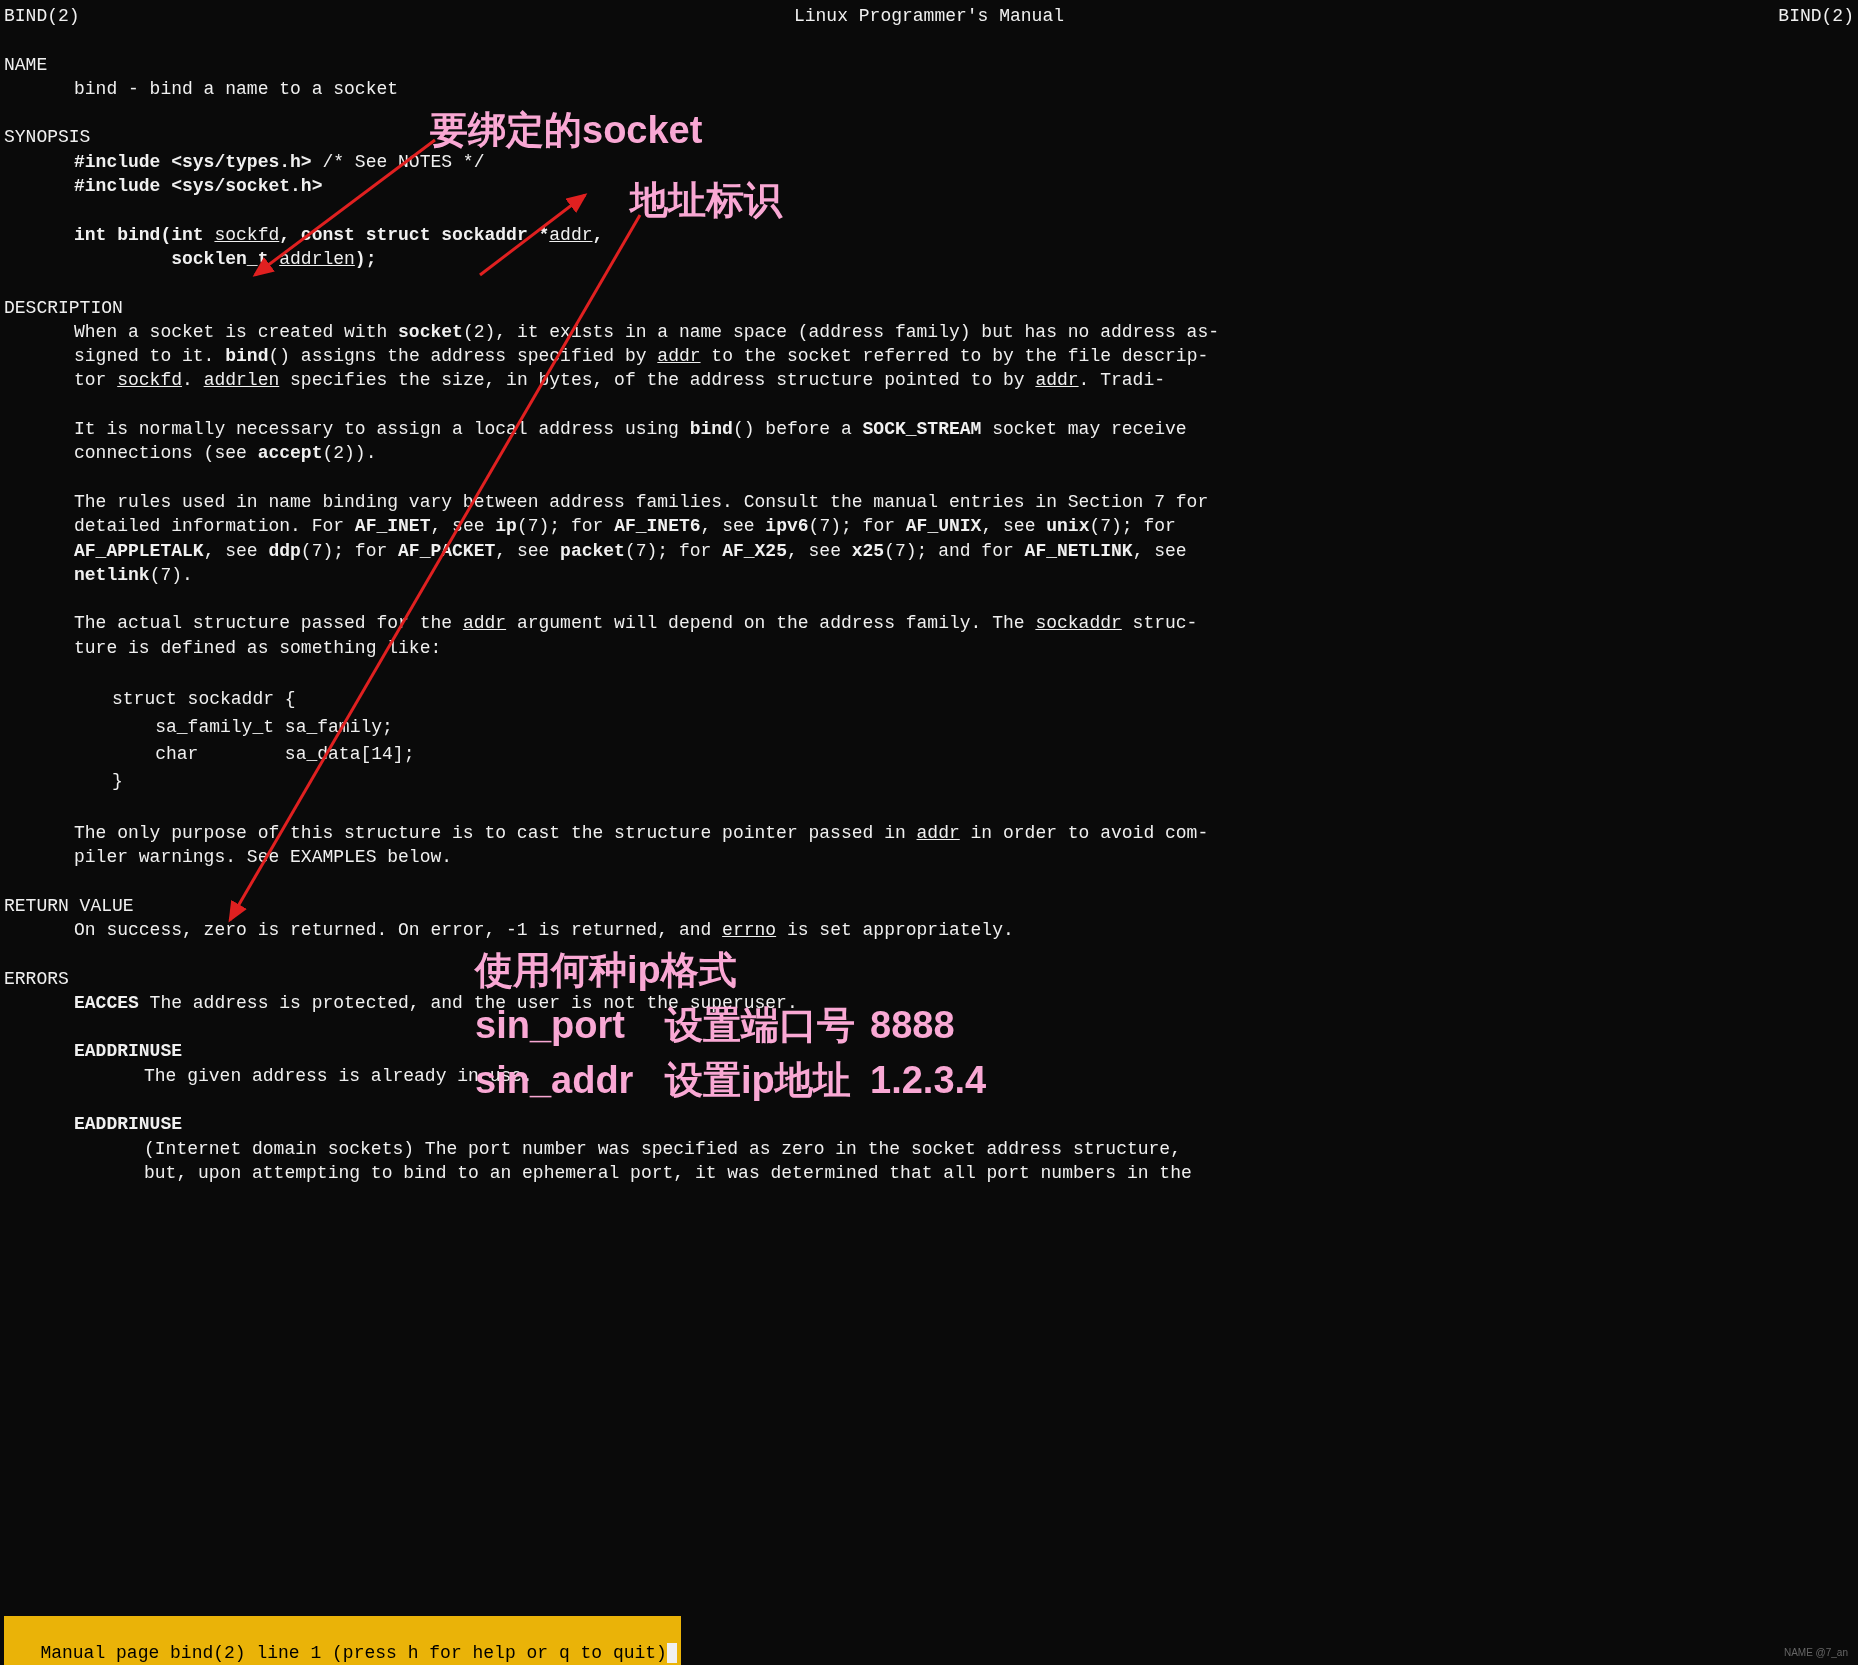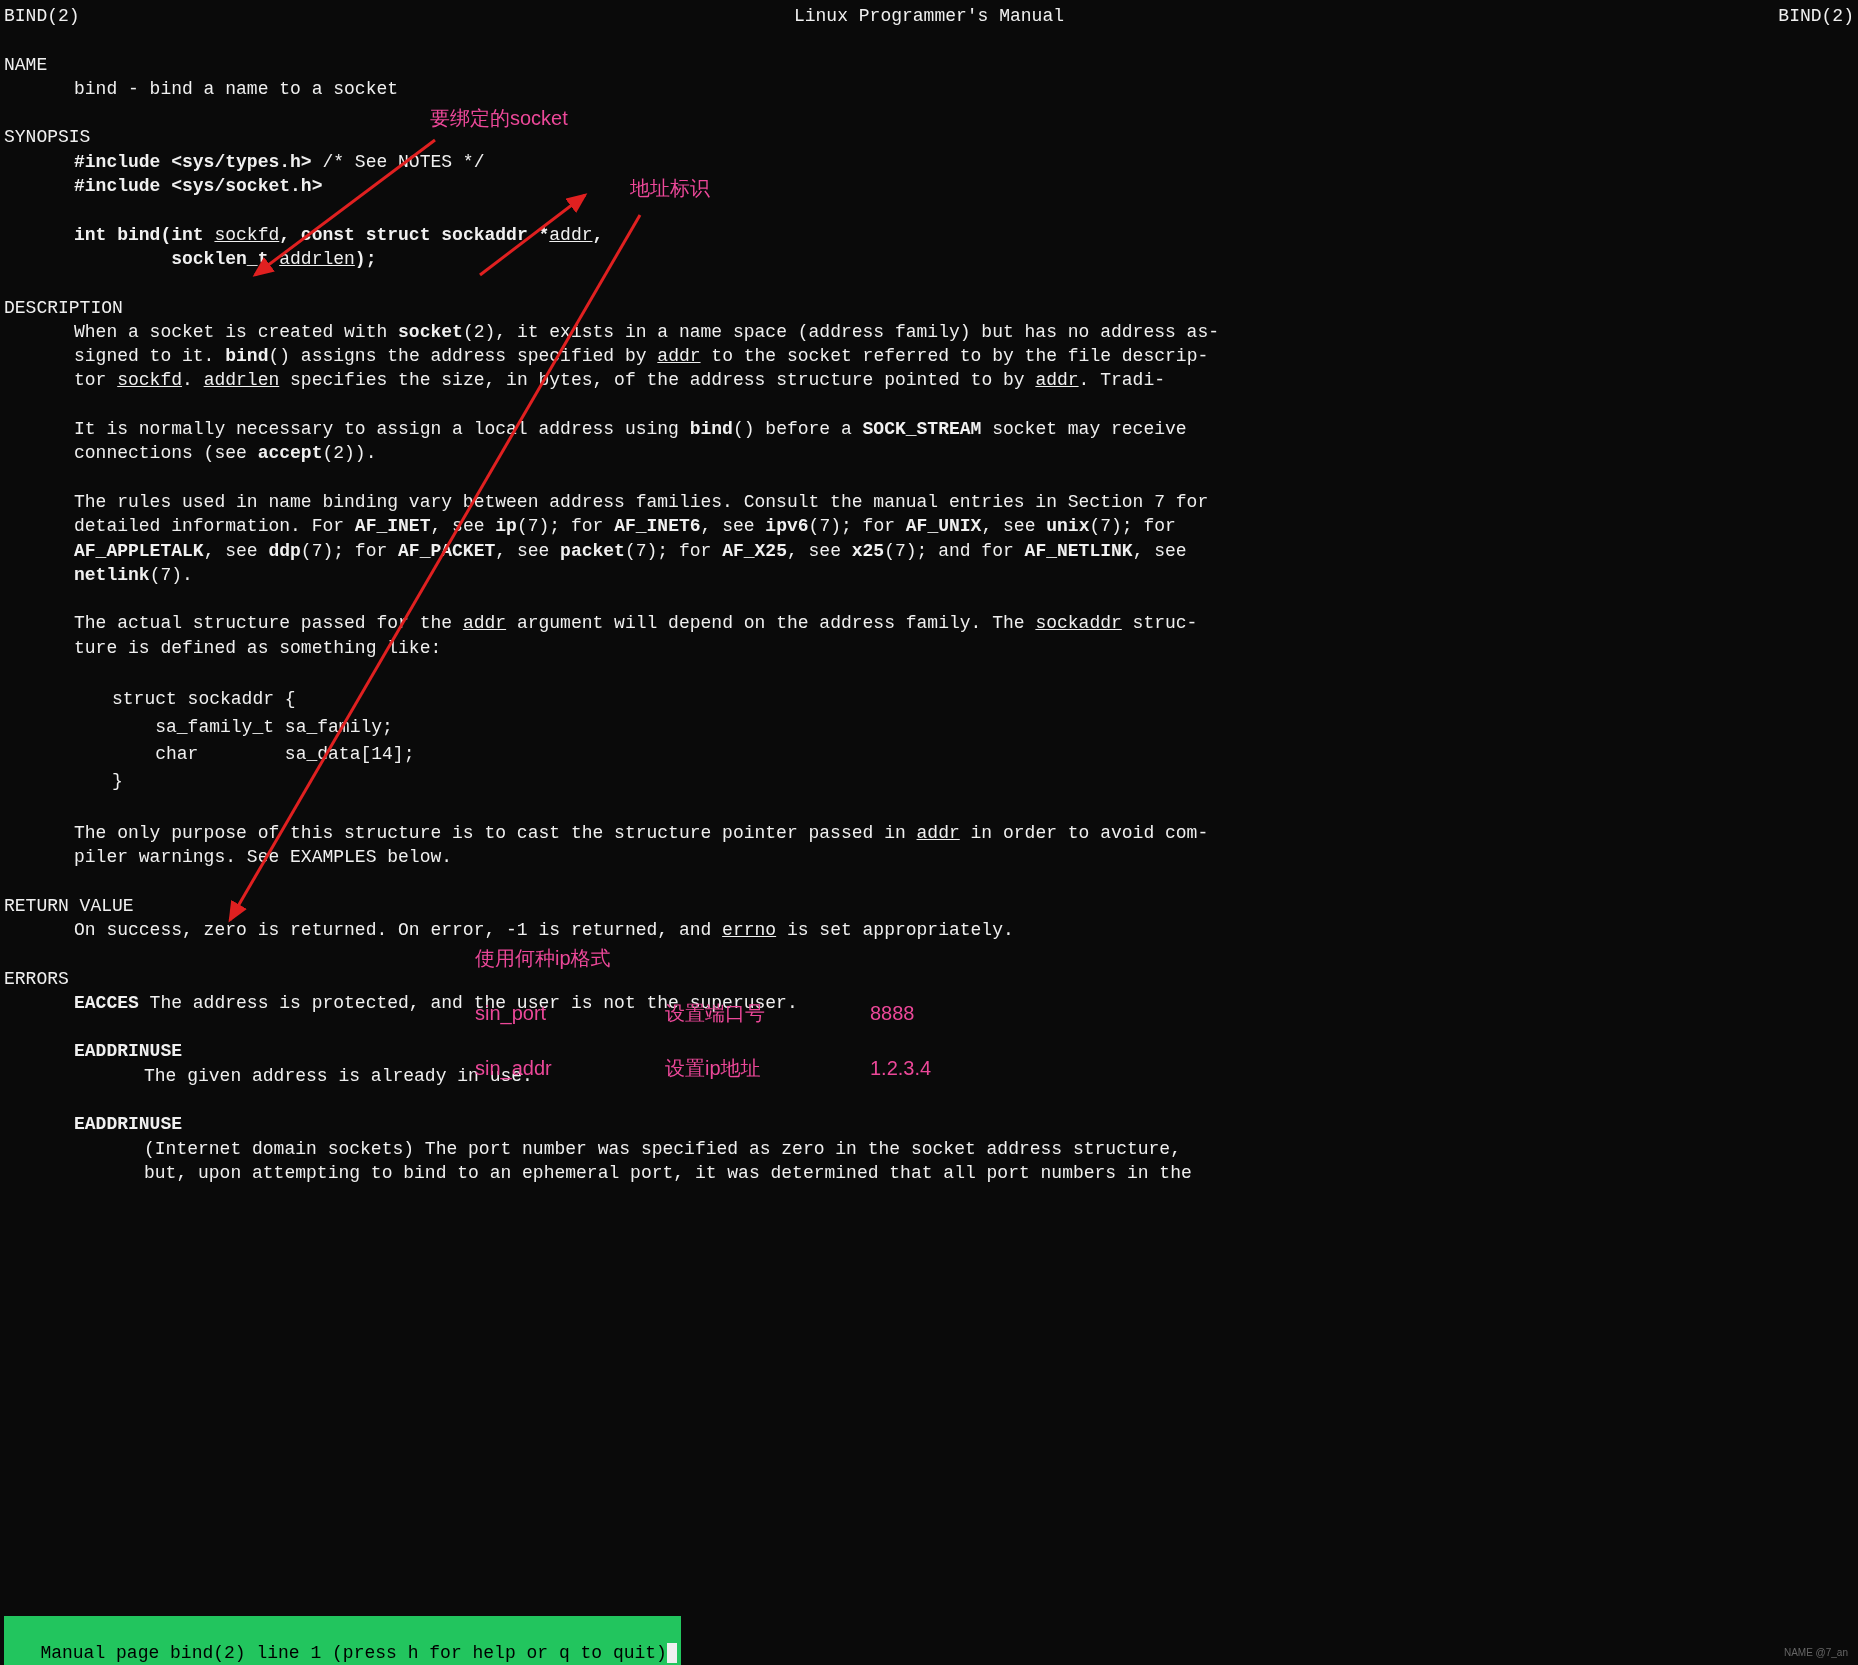--- a/index.html
+++ b/index.html
@@ -25,38 +25,38 @@
   }
   .indent1 { padding-left: 70px; }
   .indent2 { padding-left: 105px; }
   .indent3 { padding-left: 140px; }
   .bold { font-weight: bold; }
   .ul { text-decoration: underline; }
   .status-bar {
     position: absolute;
     bottom: 0;
     left: 4px;
-    background: #22c55e;
+    background: #eab308;
     color: #000;
     padding: 0 4px;
     white-space: pre;
   }
   .cursor {
     display: inline-block;
     width: 10px;
     height: 20px;
     background: #f0f0f0;
     vertical-align: text-bottom;
   }
   .annot {
     position: absolute;
-    color: #ec4899;
+    color: #f9a8d4;
     font-family: "Microsoft YaHei", "SimHei", sans-serif;
-    font-weight: normal;
-    font-size: 20px;
+    font-weight: bold;
+    font-size: 38px;
     white-space: nowrap;
     pointer-events: none;
   }
   svg.annot-svg {
     position: absolute;
     pointer-events: none;
   }
   pre { margin: 3px; font-family: inherit; }
   .watermark {
     position: absolute;

